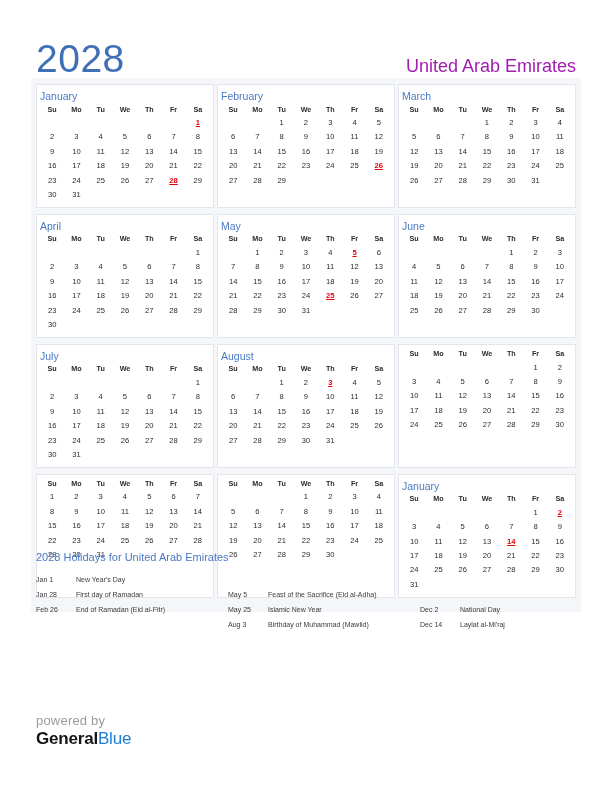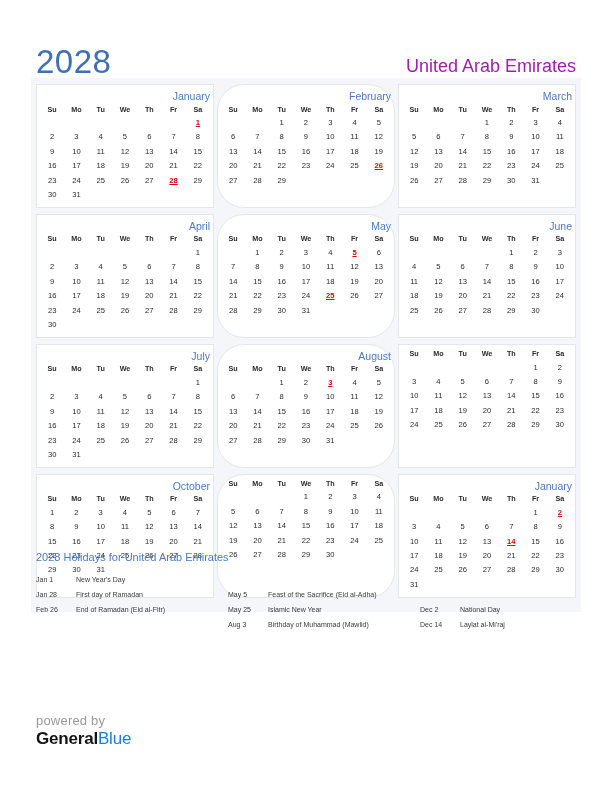--- a/index.html
+++ b/index.html
@@ -25,21 +25,21 @@
     position: absolute;
     left: 36px;
     top: 34px;
     width: 540px;
     height: 44px;
     display: flex;
     align-items: flex-end;
     justify-content: space-between;
   }
   .year-title {
-    font-size: 33px;
+    font-size: 39px;
     color: #3f6fb5;
     font-weight: 400;
     letter-spacing: 0.5px;
     line-height: 1;
   }
   .country-title {
     font-size: 18px;
     color: #a21caf;
     font-weight: 400;
     line-height: 1;
@@ -59,24 +59,24 @@
     flex-wrap: wrap;
   }
   .month-card {
     width: 178px;
     margin: 0 0 6px 0;
     box-sizing: border-box;
     background: #ffffff;
     border: 1px solid #e3e7ec;
     padding: 4px 3px 5px 3px;
   }
-  .month-card.mid { margin-left: 3px; margin-right: 3px; border-radius: 27px; }
+  .month-card.mid { margin-left: 3px; margin-right: 3px; }
 
   .month-name {
-    text-align: right;
+    text-align: left;
     color: #4a79c4;
     font-size: 10.5px;
     font-weight: 400;
     padding: 2px 0 3px 0;
     line-height: 1;
   }
   table.month-table {
     width: 100%;
     border-collapse: collapse;
     table-layout: fixed;
@@ -813,21 +813,20 @@
               <td class="empty"></td>
               <td class="empty"></td>
               <td class="empty"></td>
               <td class="empty"></td>
               <td class="empty"></td>
             </tr>
           </tbody>
         </table>
       </div>
       <div class="month-card">
-        <div class="month-name">October</div>
         <table class="month-table">
           <thead>
             <tr>
               <th>Su</th>
               <th>Mo</th>
               <th>Tu</th>
               <th>We</th>
               <th>Th</th>
               <th>Fr</th>
               <th>Sa</th>

